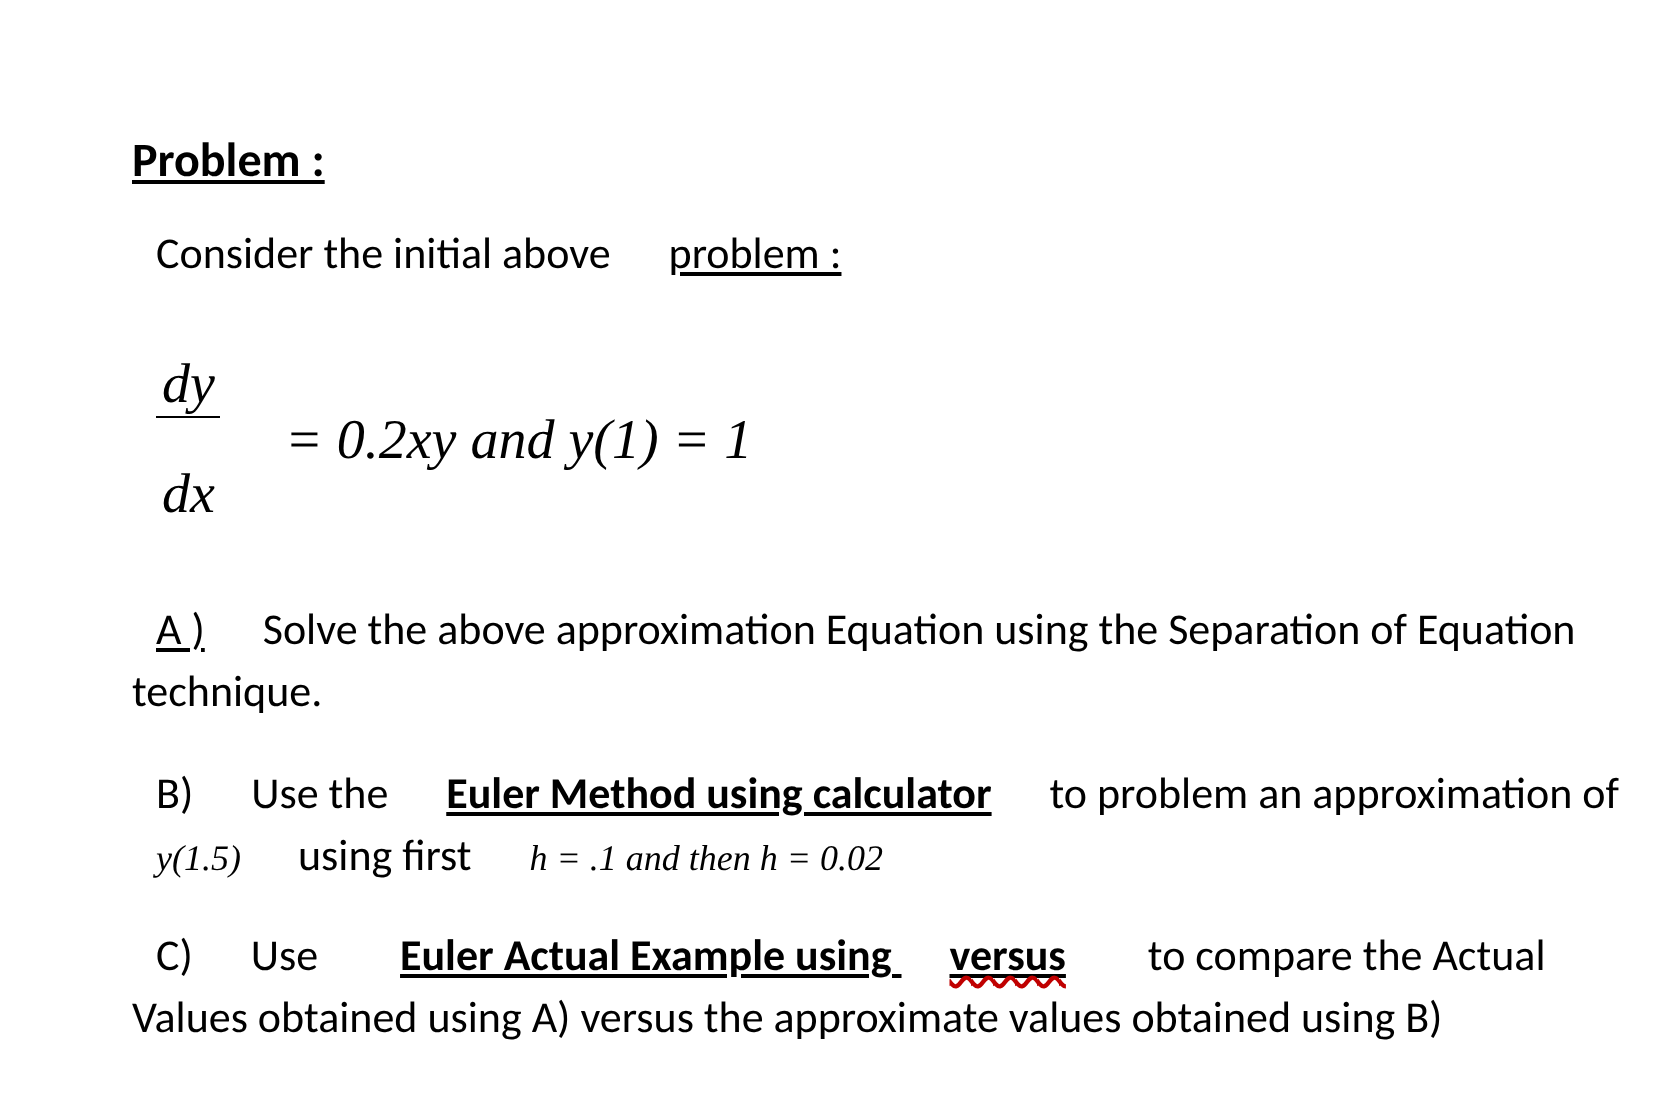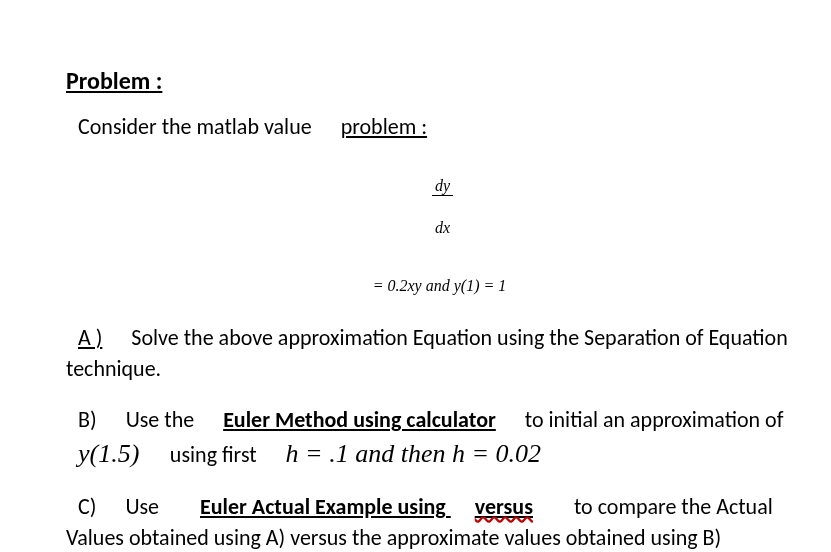--- a/index.html
+++ b/index.html
@@ -32,31 +32,30 @@
     .bold-underline {
       font-weight: 700;
       text-decoration: underline;
     }
     .part-label-underline {
       text-decoration: underline;
     }
     .eq {
       font-style: italic;
       font-family: "Cambria Math", "Times New Roman", serif;
-      font-size: 26px;
+      font-size: 18px;
     }
     .eq-block {
       margin: 8px 0 14px 0;
       font-style: italic;
       font-family: "Cambria Math", "Times New Roman", serif;
-      font-size: 16px;
+      font-size: 28px;
       display: flex;
       align-items: center;
       gap: 2px;
-      flex-direction: column;
     }
     .fraction {
       display: inline-flex;
       flex-direction: column;
       align-items: center;
       vertical-align: middle;
       margin-right: 6px;
       line-height: 1.05;
     }
     .fraction .num {
@@ -78,34 +77,34 @@
       text-decoration-style: wavy;
       text-decoration-color: #c00000;
     }
   </style>
 </head>
 <body>
 
 <div class="heading">Problem :</div>
 
 <div class="para">
-  <span>Consider the matlab value </span><span class="link-underline">problem :</span>
+  <span>Consider the initial above </span><span class="link-underline">problem :</span>
 </div>
 
 <div class="eq-block">
   <span class="fraction">
     <span class="num">dy</span>
     <span class="den">dx</span>
   </span>
   <span>= 0.2xy and y(1) = 1</span>
 </div>
 
 <div class="para">
   <span class="part-label-underline">A )</span><span> Solve the above approximation Equation using the Separation of Equation technique.</span>
 </div>
 
 <div class="para section-b">
-  <span>B) </span><span>Use the </span><span class="bold-underline">Euler Method using calculator</span><span> to initial an approximation of </span><span class="eq">y(1.5) </span><span>using first </span><span class="eq">h = .1  and then h = 0.02</span>
+  <span>B) </span><span>Use the </span><span class="bold-underline">Euler Method using calculator</span><span> to problem an approximation of </span><span class="eq">y(1.5) </span><span>using first </span><span class="eq">h = .1  and then h = 0.02</span>
 </div>
 
 <div class="para section-c">
   <span>C) </span><span>Use </span><span class="bold-underline"><span>Euler Actual Example using </span><span class="wavy">versus</span></span><span> to compare the Actual Values obtained using A) versus the approximate values obtained using B)</span>
 </div>
 
 </body></html>

